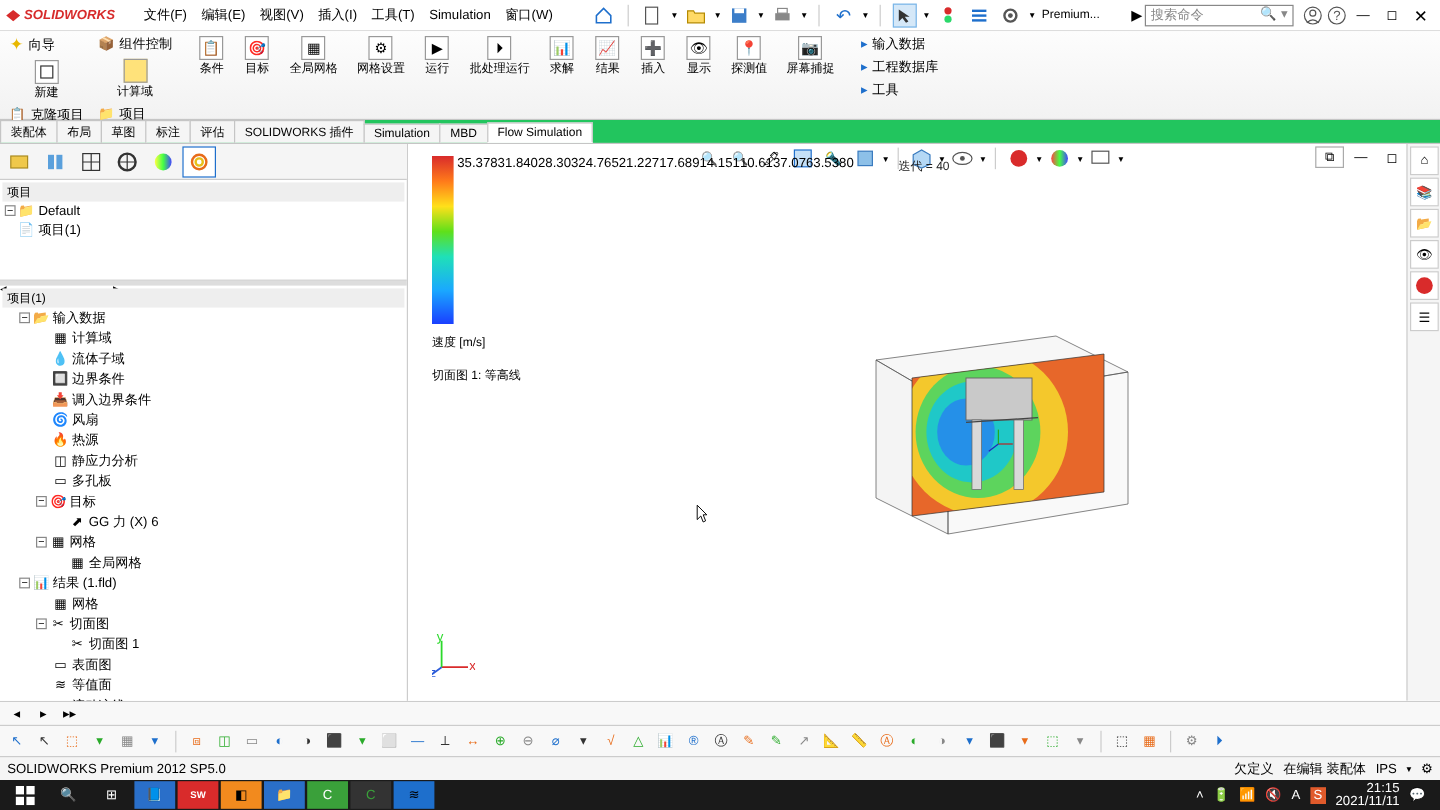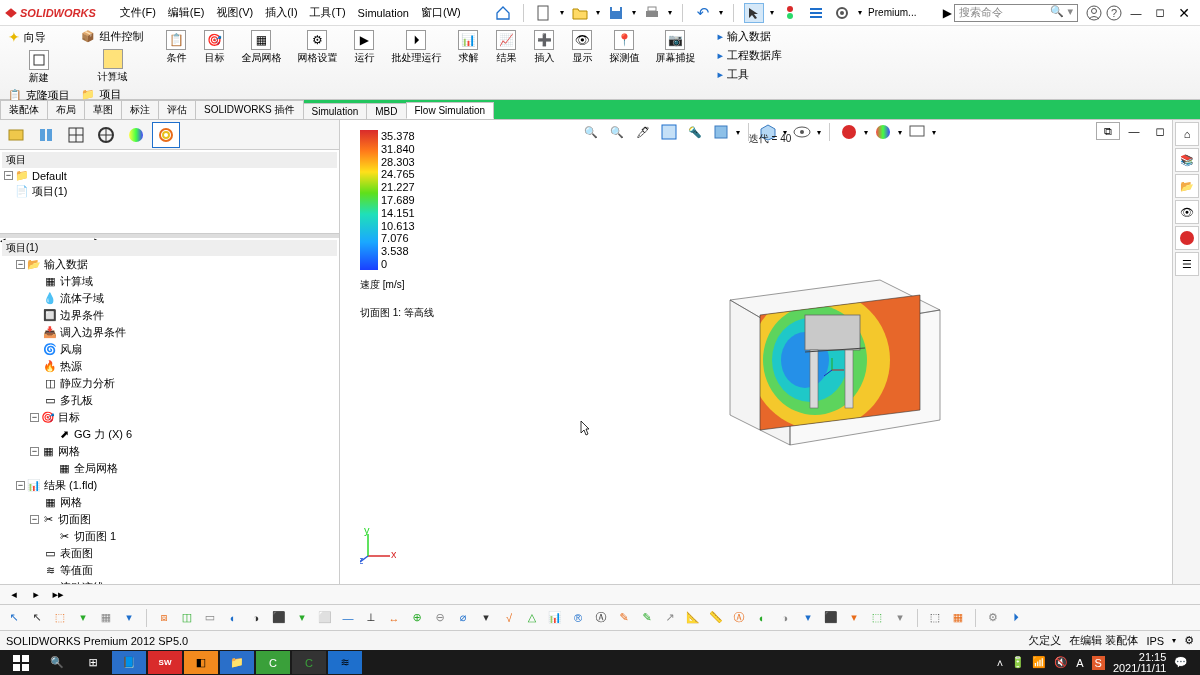--- a/index.html
+++ b/index.html
@@ -31,21 +31,21 @@
 .tree { flex: 1; overflow: auto; padding: 2px; font-size: 11px; }
 .tree-item { padding: 1px 2px; display: flex; align-items: center; gap: 3px; white-space: nowrap; cursor: pointer; }
 .tree-item .toggle { width: 9px; height: 9px; border: 1px solid #888; text-align: center; line-height: 7px; font-size: 9px; cursor: pointer; }
 .tree-item .ticon { width: 13px; height: 13px; display: inline-flex; align-items: center; justify-content: center; }
 .indent-1 { padding-left: 14px; } .indent-2 { padding-left: 28px; } .indent-3 { padding-left: 42px; }
 .tree-header { background: #eee; padding: 1px 4px; font-size: 10px; font-weight: normal; }
 .splitter { height: 4px; background: #ddd; cursor: row-resize; }
 .viewport { flex: 1; background: #fff; position: relative; overflow: hidden; }
 .legend { position: absolute; left: 20px; top: 10px; font-size: 10px; }
 .legend-bar { width: 18px; height: 140px; background: linear-gradient(to bottom, #d92b2b 0%, #ff7a1a 15%, #ffe01a 30%, #5fe01a 45%, #1fe0b8 60%, #1aa8ff 80%, #1a3fff 100%); margin-bottom: 4px; float: left; }
-.legend-vals { float: left; margin-left: 3px; display: flex; flex-direction: column; justify-content: space-between; height: 140px; font-size: 9px; }
+.legend-vals { float: left; margin-left: 3px; display: flex; flex-direction: row; justify-content: space-between; height: 140px; font-size: 9px; }
 .legend-title { clear: both; padding-top: 4px; font-size: 10px; }
 .iter-label { position: absolute; top: 12px; left: 50%; transform: translateX(-50%); font-size: 10px; color: #222; }
 .view-toolbar { position: absolute; top: 0; left: 240px; display: flex; gap: 4px; align-items: center; height: 24px; }
 .vtb-icon { width: 22px; height: 22px; display: flex; align-items: center; justify-content: center; cursor: pointer; }
 .triad { position: absolute; bottom: 20px; left: 20px; width: 36px; height: 36px; }
 .model { position: absolute; top: 140px; left: 370px; width: 250px; height: 190px; }
 .side-strip { position: absolute; right: 0; top: 0; width: 28px; height: 100%; background: #f5f5f5; border-left: 1px solid #ccc; display: flex; flex-direction: column; gap: 2px; padding: 2px; }
 .side-btn { width: 24px; height: 24px; display: flex; align-items: center; justify-content: center; cursor: pointer; border: 1px solid #ccc; background: #fff; }
 .bottom-tab-row { height: 20px; display: flex; align-items: center; border-top: 1px solid #ccc; background: #f8f8f8; padding: 0 4px; gap: 2px; }
 .btab { padding: 1px 8px; border: 1px solid #aaa; background: #fff; cursor: pointer; font-size: 10px; }

